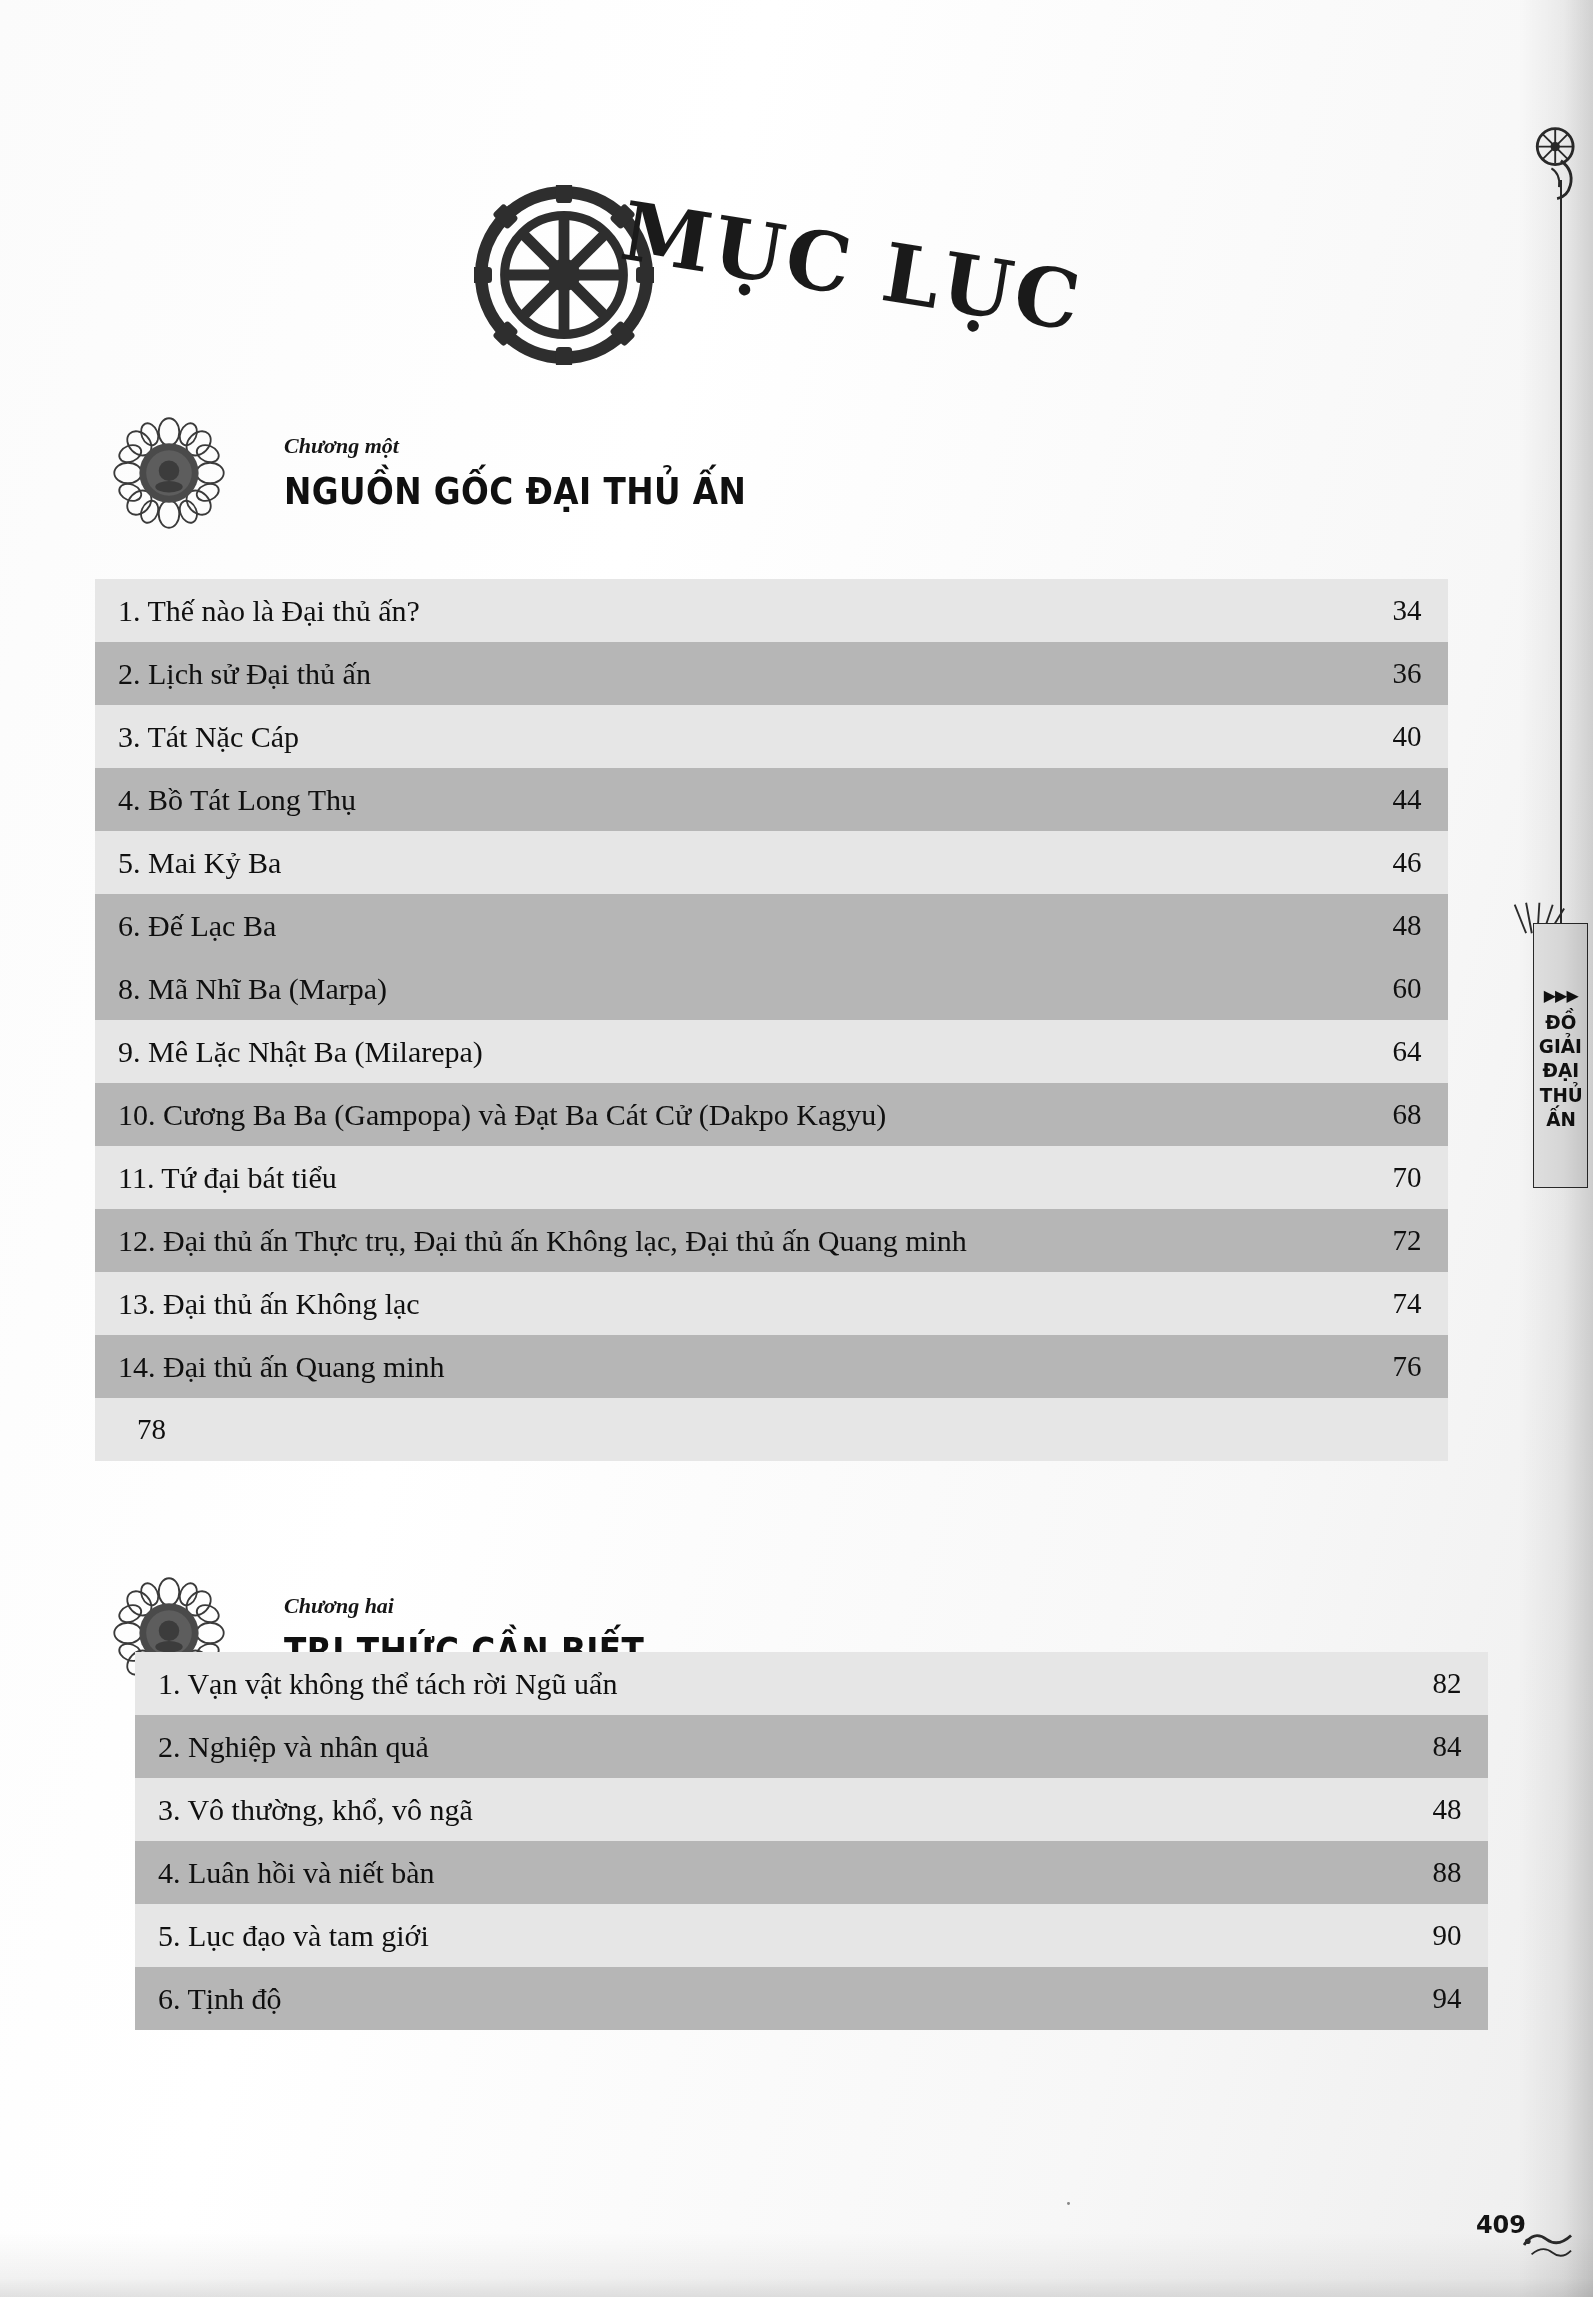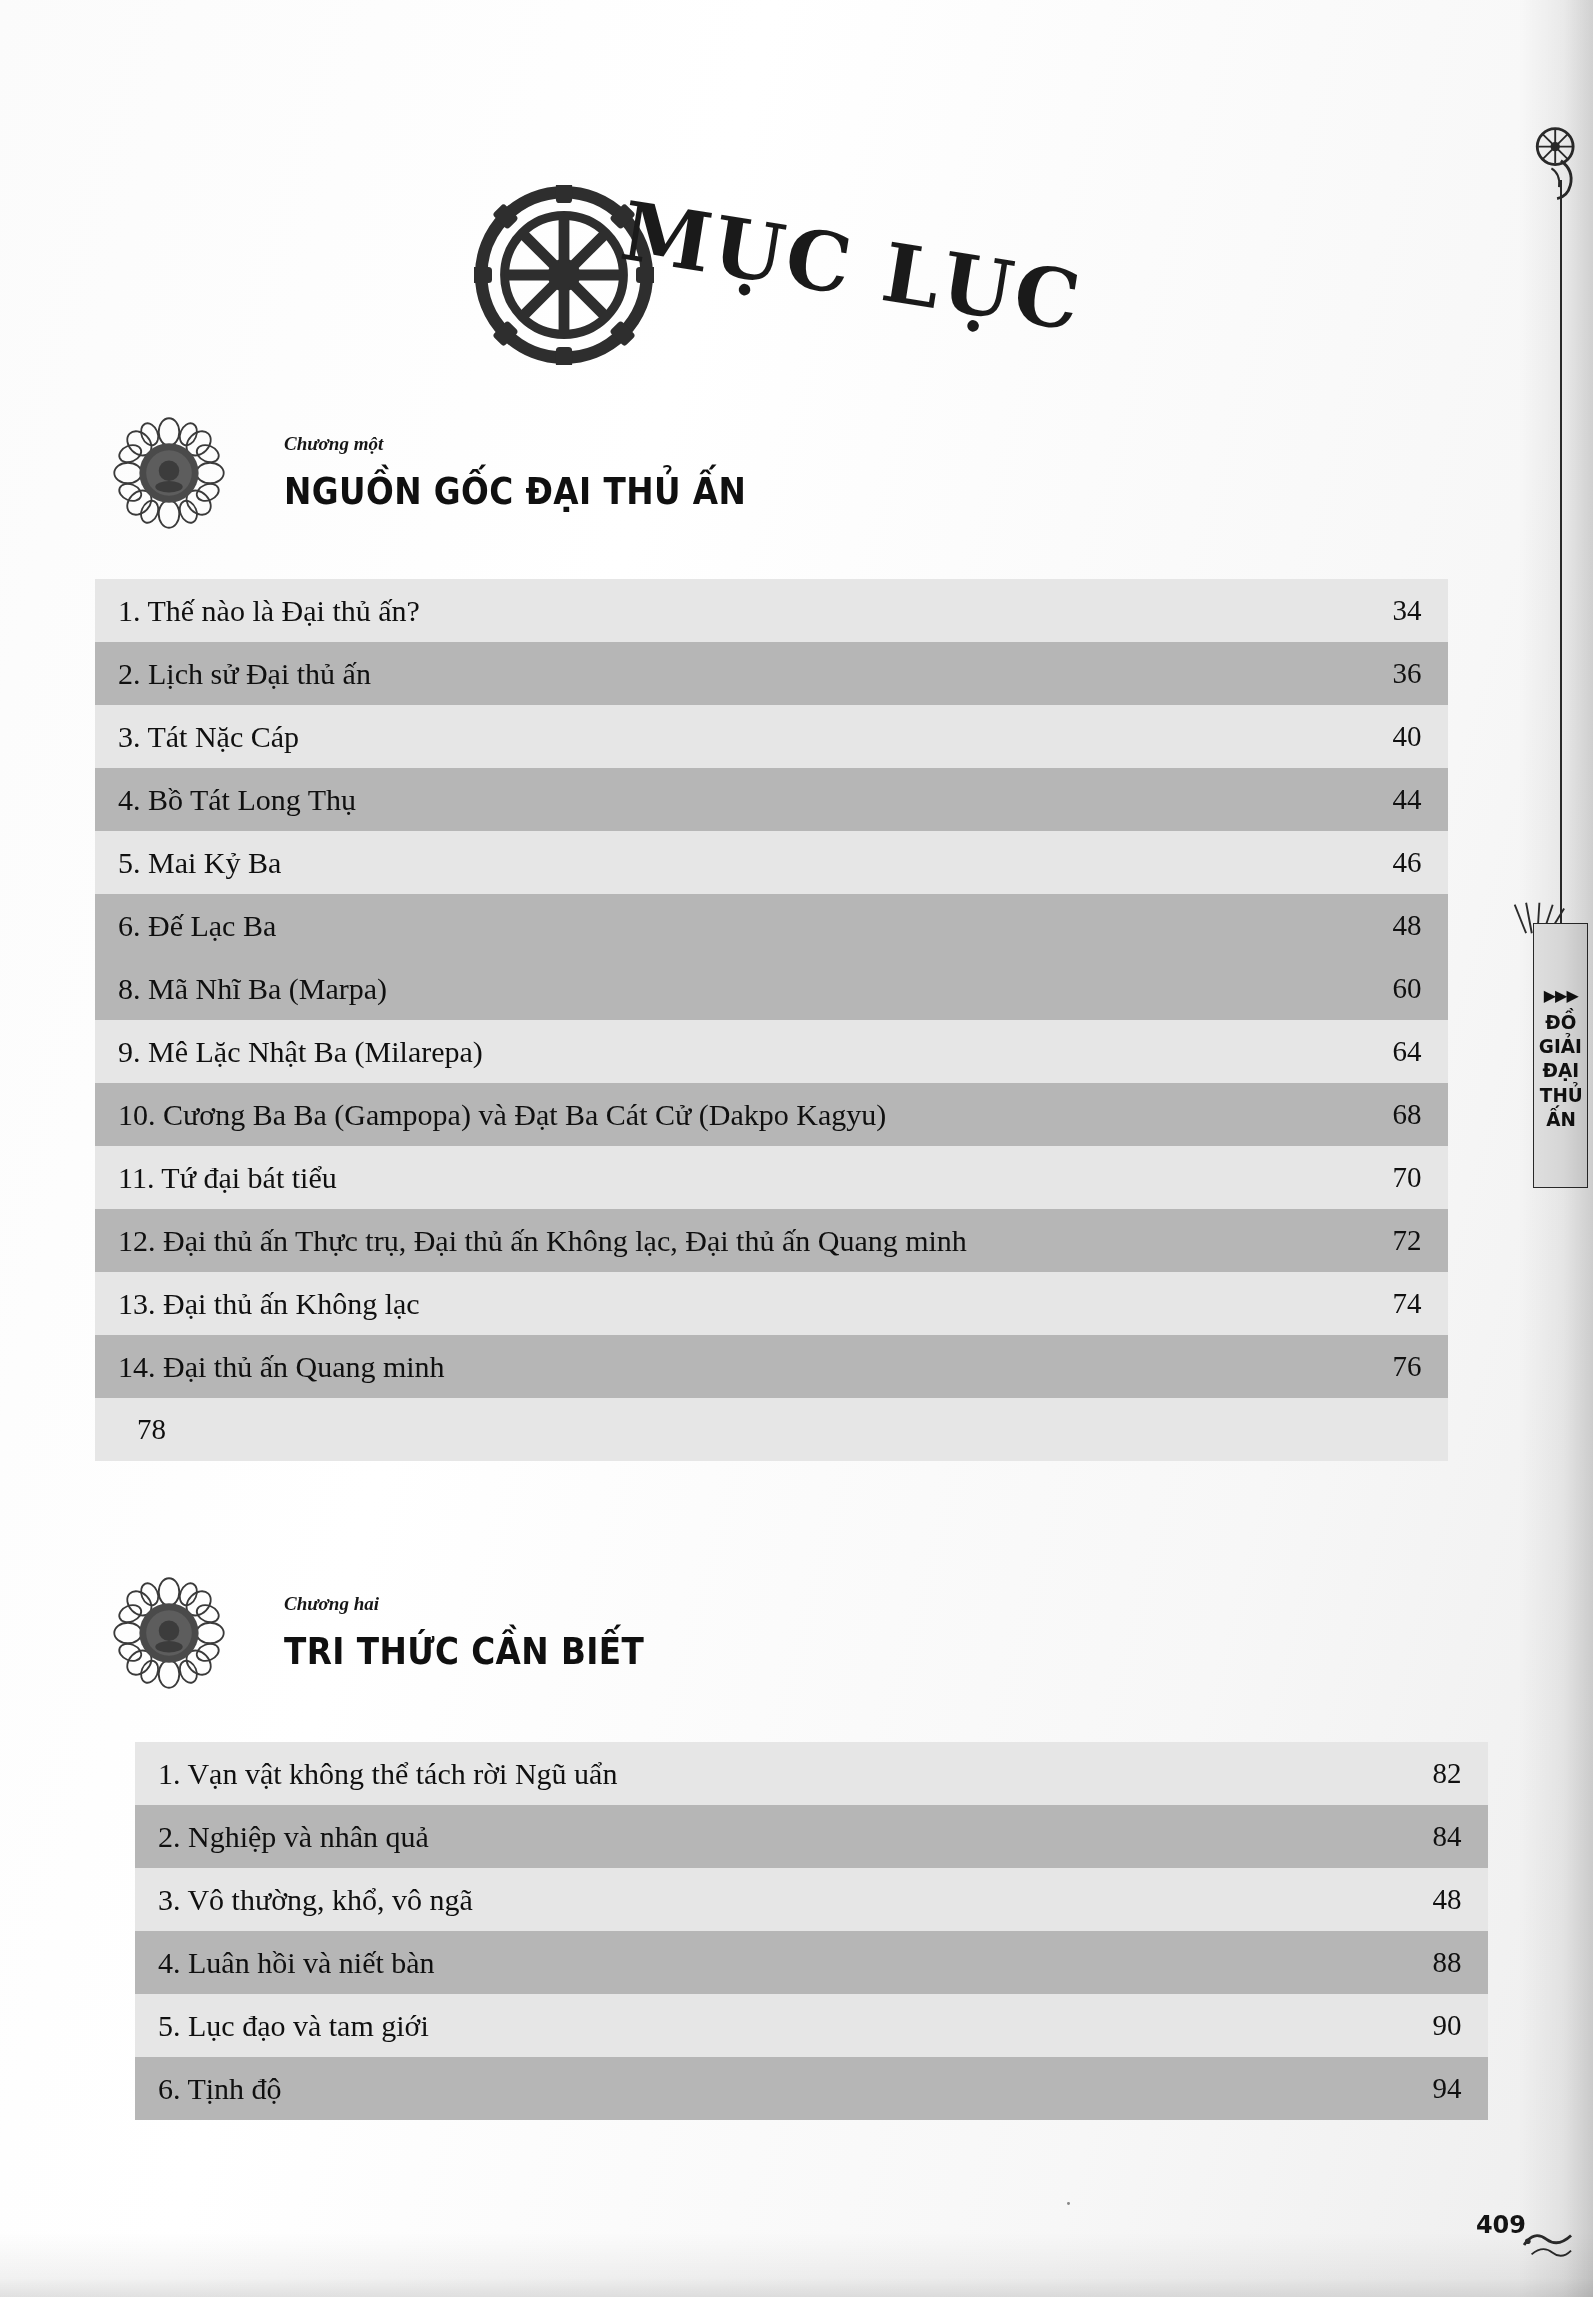--- a/index.html
+++ b/index.html
@@ -77,21 +77,21 @@
     width: 114px;
     height: 114px;
   }
   .chapter-kicker {
     position: absolute;
     left: 189px;
     top: 17px;
     font-family: "Liberation Serif", serif;
     font-style: italic;
     font-weight: bold;
-    font-size: 19px;
+    font-size: 22px;
     color: #161616;
   }
   .chapter-title {
     position: absolute;
     left: 189px;
     top: 53px;
     font-family: "DejaVu Sans", sans-serif;
     font-weight: bold;
     font-size: 38px;
     letter-spacing: 0.5px;
@@ -361,21 +361,21 @@
         <circle cx="50" cy="50" r="26" fill="#4a4a4a"></circle>
         <circle cx="50" cy="50" r="20" fill="#5d5d5d"></circle>
         <circle cx="50" cy="48" r="9" fill="#3c3c3c"></circle>
         <ellipse cx="50" cy="62" rx="12" ry="5" fill="#3c3c3c"></ellipse>
       </svg>
     </div>
     <div class="chapter-kicker">Chương hai</div>
     <div class="chapter-title">TRI THỨC CẦN BIẾT</div>
   </div>
 
-  <div class="toc" id="toc-2" style="top: 1742px; padding-left: 40px;">
+  <div class="toc" id="toc-2" style="top: 1652px; padding-left: 40px;">
       <div class="toc-row shade-light">
         <div class="toc-label">1. Vạn vật không thể tách rời Ngũ uẩn</div>
         <div class="toc-page">82</div>
       </div>
       <div class="toc-row shade-dark">
         <div class="toc-label">2. Nghiệp và nhân quả</div>
         <div class="toc-page">84</div>
       </div>
       <div class="toc-row shade-light">
         <div class="toc-label">3. Vô thường, khổ, vô ngã</div>

